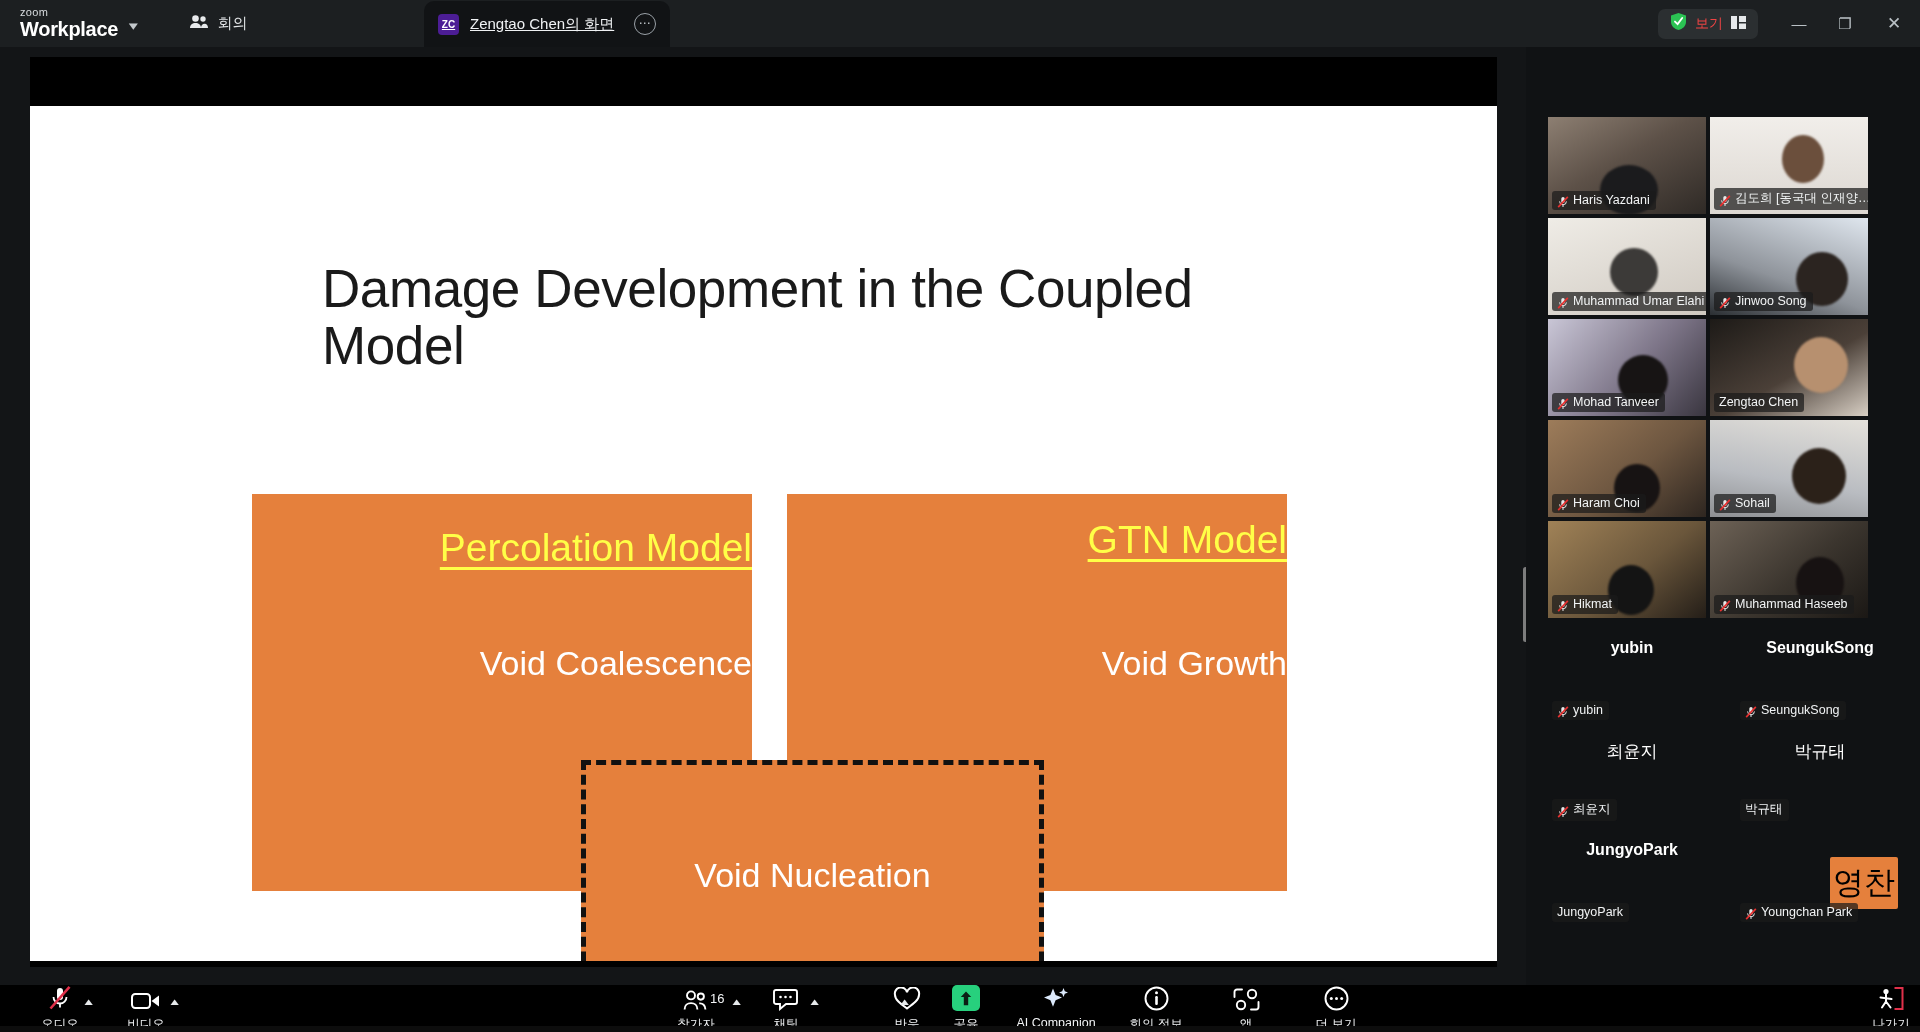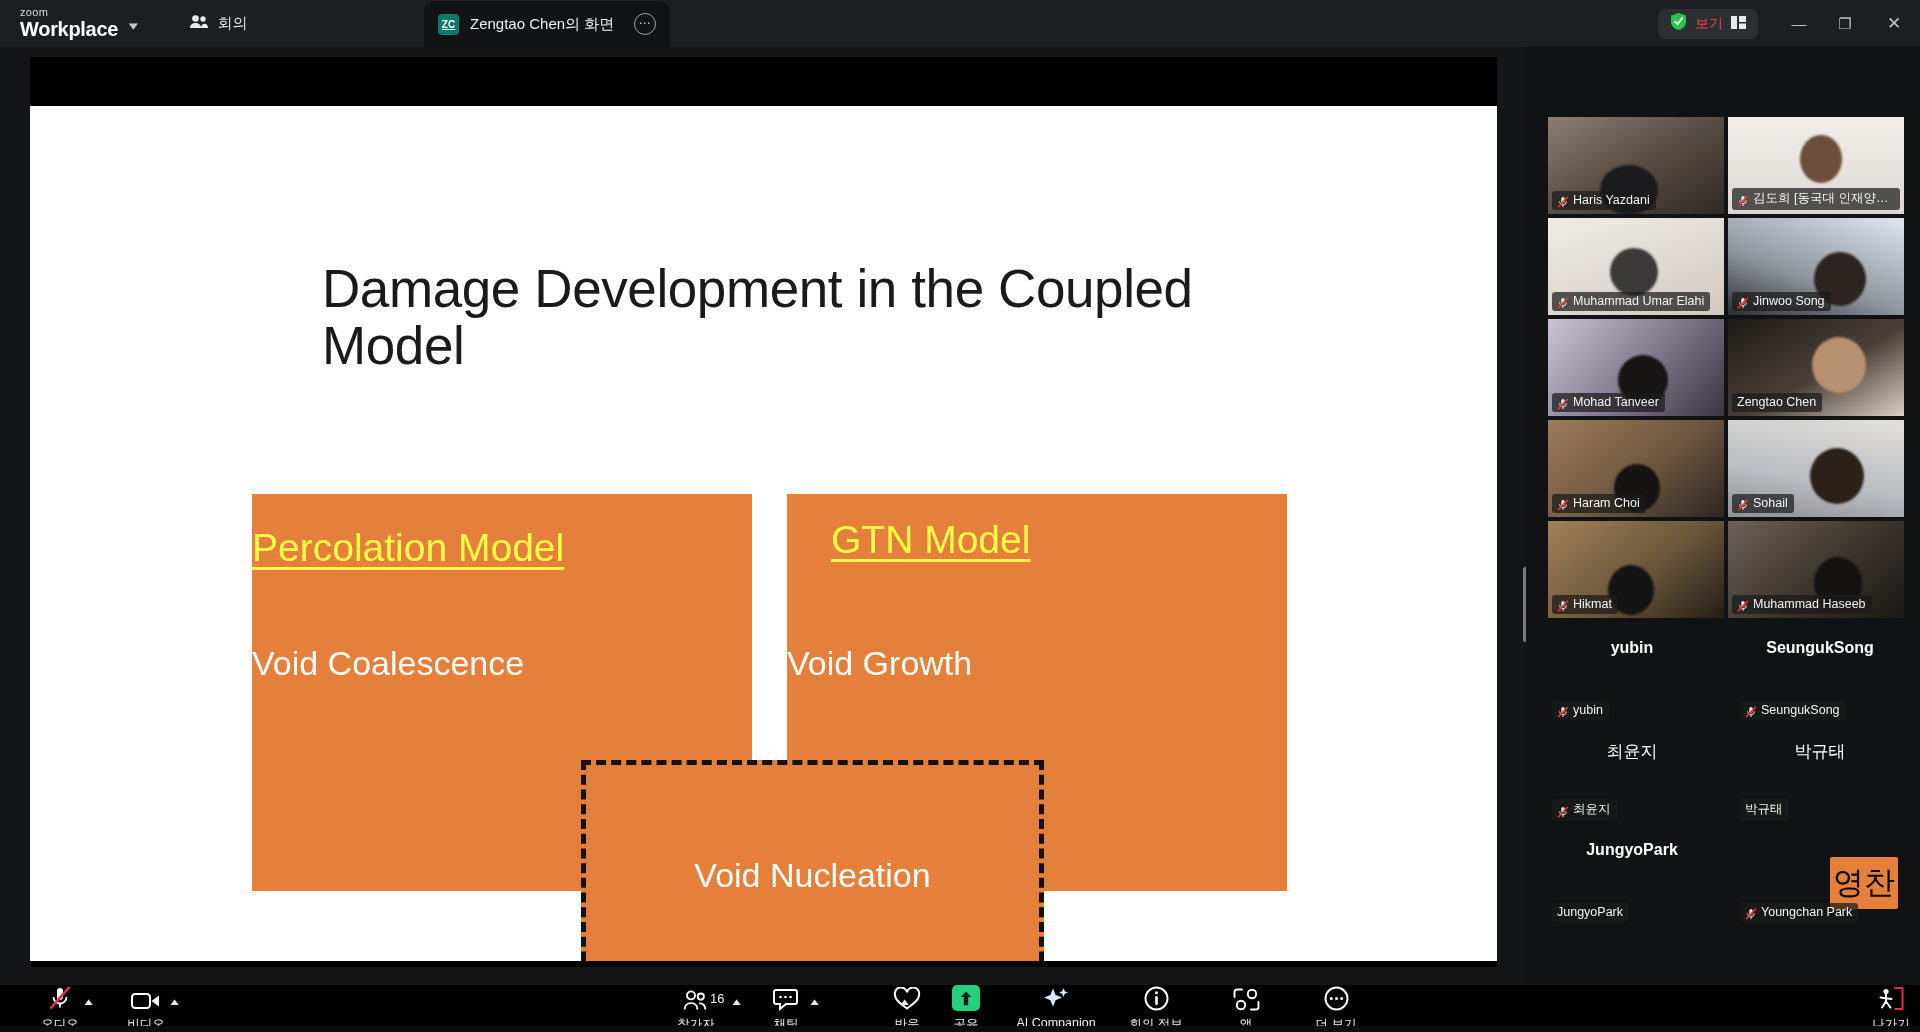--- a/index.html
+++ b/index.html
@@ -22,26 +22,26 @@
   .brand-caret { color: #c3c8cc; font-size: 13px; margin-left: 14px; margin-top: 4px;
                  transform: scaleX(1.4); }
   .tb-meeting { display: flex; align-items: center; gap: 9px; margin-left: 52px; }
   .tb-meeting .lbl { color: #e3e6e8; font-size: 15px; }
   .tab-active {
     position: absolute; left: 424px; top: 1px; width: 246px; height: 46px;
     background: #111315; border-radius: 10px 10px 0 0;
     display: flex; align-items: center; padding: 0 14px; gap: 11px;
   }
   .tab-avatar {
-    width: 21px; height: 21px; border-radius: 4px; background: #0f766e;
+    width: 21px; height: 21px; border-radius: 4px; background: #4c1d95;
     color: #fff; font-size: 10px; font-weight: bold;
     display: flex; align-items: center; justify-content: center; flex: 0 0 auto; text-decoration: underline;
   }
   .tab-title { color: #f0f2f4; font-size: 15px; white-space: nowrap;
-               overflow: hidden; text-overflow: ellipsis; flex: 1 1 auto; }
+               overflow: hidden; text-overflow: ellipsis; flex: 1 1 auto; text-decoration: underline; }
   .tab-more {
     width: 22px; height: 22px; border-radius: 50%; border: 1.4px solid #9aa1a7;
     color: #c8ced3; font-size: 12px; line-height: 18px; text-align: center;
     flex: 0 0 auto; letter-spacing: .5px;
   }
   .tb-right { position: absolute; right: 0; top: 0; height: 47px;
               display: flex; align-items: center; }
   .view-pill {
     display: flex; align-items: center; gap: 8px; height: 30px;
     padding: 0 12px; border-radius: 7px; background: #2b2f31; margin-right: 18px;
@@ -61,21 +61,21 @@
 
   .slide-title {
     position: absolute; left: 292px; top: 155px; width: 900px;
     color: #1a1a1a; font-size: 53px; line-height: 1.07;
     font-family: "Liberation Sans Narrow", "Liberation Sans", sans-serif;
     font-stretch: condensed; letter-spacing: -.4px;
   }
 
   .box {
     position: absolute; background: #E5803C; display: flex; flex-direction: column;
-    align-items: flex-start;
+    align-items: flex-end;
   }
   .box-left  { left: 222px; top: 388px; width: 500px; height: 397px; }
   .box-right { left: 757px; top: 388px; width: 500px; height: 397px; }
   .box-head {
     color: #FFFF47; font-size: 39px; margin-top: 32px;
     text-decoration: underline; text-underline-offset: 6px;
     text-decoration-thickness: 3px;
   }
   .box-right .box-head { margin-top: 24px; margin-left: 44px; }
   .box-sub { color: #ffffff; font-size: 34px; margin-top: 74px; }
@@ -89,21 +89,21 @@
   .box-dashed .lbl { color: #ffffff; font-size: 34px; }
 
   .stage-scrollbar { position: absolute; left: 1523px; top: 520px; width: 5px; height: 75px;
                      background: #7d7d7d; border-radius: 3px; }
 
   
   .panel { position: absolute; left: 1526px; top: 47px; width: 394px; height: 938px;
            background: #101214; }
   .tiles { position: absolute; left: 22px; top: 70px; width: 356px; }
   .trow { display: flex; gap: 4px; margin-bottom: 4px; }
-  .tile { position: relative; width: 176px; height: 97px; overflow: hidden;
+  .tile { position: relative; width: 158px; height: 97px; overflow: hidden;
           background: #232528; }
   .tile.active { outline: 3px solid #29d97c; outline-offset: -3px; }
   .tile .bg { position: absolute; inset: 0; }
   .tile .person { position: absolute; border-radius: 50%; filter: blur(1px); }
   .namebadge {
     position: absolute; left: 4px; bottom: 4px; max-width: 168px;
     display: flex; align-items: center; gap: 4px;
     background: rgba(26,26,26,.72); border-radius: 3px; padding: 2px 6px 3px 5px;
   }
   .namebadge .nm { color: #f2f4f5; font-size: 12.5px; white-space: nowrap;

